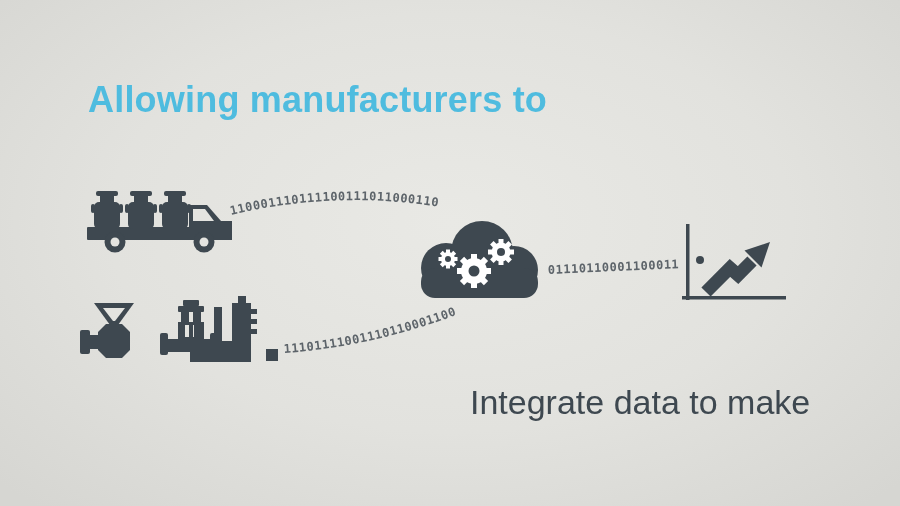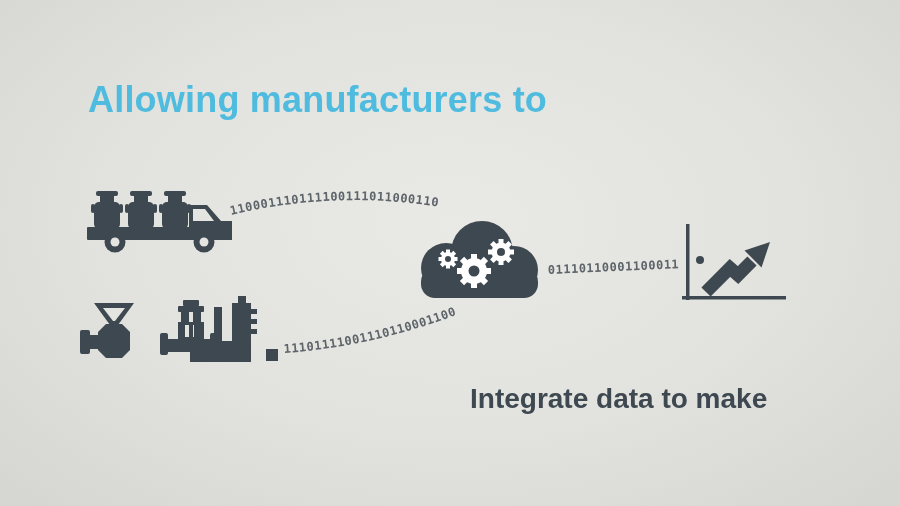--- a/index.html
+++ b/index.html
@@ -15,22 +15,22 @@
   .title {
     left: 88px; top: 79px;
     font-size: 36px;
     font-weight: 700;
     letter-spacing: 0.2px;
     color: #4fbcdf;
     white-space: nowrap;
   }
   .caption {
     left: 470px; top: 381px;
-    font-size: 28px;
-    font-weight: 700;
+    font-size: 34px;
+    font-weight: 400;
     color: #3e4850;
     line-height: 1.28;
     white-space: nowrap;
   }
   .bin-text {
     font-family: "DejaVu Sans Mono", monospace;
     font-size: 12px;
     font-weight: bold;
     letter-spacing: 0.5px;
   }

